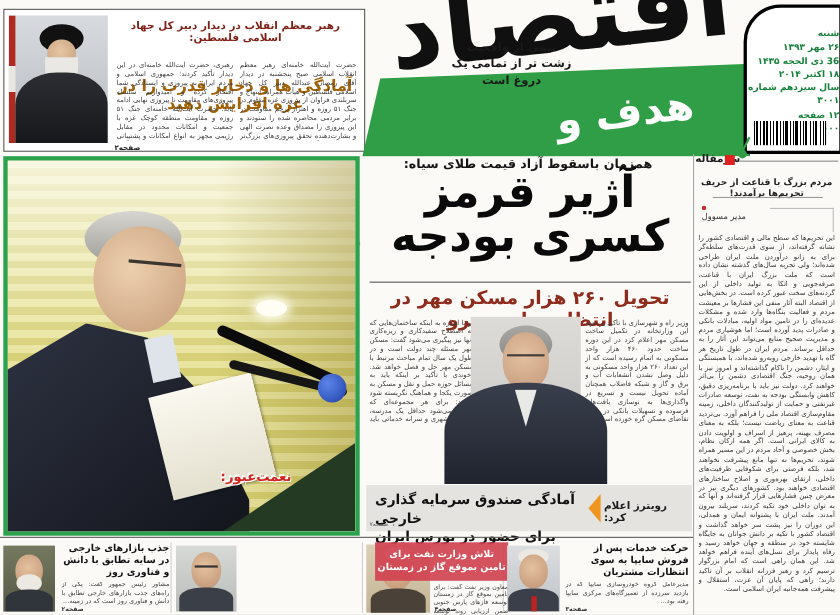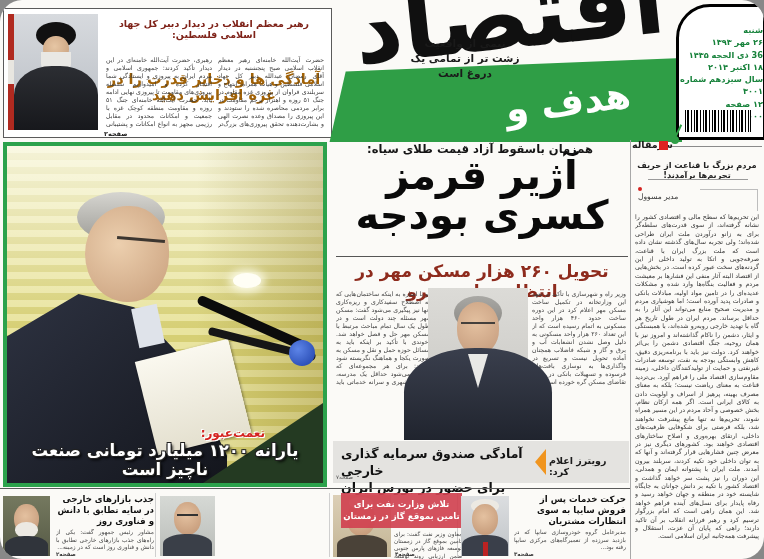--- a/index.html
+++ b/index.html
@@ -1,17 +1,17 @@
 <!DOCTYPE html>
 <html lang="fa"><head>
 <meta charset="utf-8">
 <style>
   html,body{margin:0;padding:0;background:#888;}
   .page{position:relative;width:764px;height:559px;background:#fbfaf7;overflow:hidden;
-        font-family:"DejaVu Sans",sans-serif;direction:rtl;margin:0 auto;border-radius:22px;}
+        font-family:"DejaVu Sans",sans-serif;direction:rtl;margin:0 auto;}
   .abs{position:absolute;}
   .c{text-align:center;}
   .j{text-align:justify;text-justify:inter-word;}
   .hid{overflow:hidden;}
 
   
   .leader-box{left:3px;top:8px;width:327px;height:128px;border:1px solid #5a5a5a;background:#fff;}
   .kh-photo{left:4px;top:5px;width:90px;height:116px;background:linear-gradient(#d7dade,#b7bcc3);overflow:hidden;}
   .kh-flag{position:absolute;left:0;top:0;width:6px;height:100%;background:linear-gradient(#b02a20 0 40%,#e8e6e0 40% 60%,#b02a20 60%);}
   .kh-turban{position:absolute;left:28px;top:8px;width:40px;height:26px;border-radius:50%;background:#111;}
@@ -198,21 +198,20 @@
     <div class="bp-head"></div>
     <div class="bp-glasses"></div>
     <div class="bp-suit"></div>
     <div class="bp-shirt"></div>
     <div class="bp-papers"></div>
     <div class="bp-podium"></div>
     <div class="bp-mic1"></div>
     <div class="bp-mic2"></div>
     <div class="bp-foam"></div>
     <div class="bp-speaker">نعمت‌عبور:</div>
-    <div class="bp-caption c">یارانه ۱۲۰۰ میلیارد تومانی صنعت ناچیز است</div>
     <div class="bp-page">صفحه۴</div>
   </div>
 
   <div class="abs ed-vline"></div>
   <div class="abs ed-header">سرمقاله</div>
   <div class="abs ed-redbox"></div>
   <div class="abs ed-hline"></div>
   <div class="abs curl-stem"></div>
   <div class="abs curl-dot"></div>
   <div class="abs ed-title c">مردم بزرگ با قناعت از حریف تحریم‌ها برآمدند!</div>

